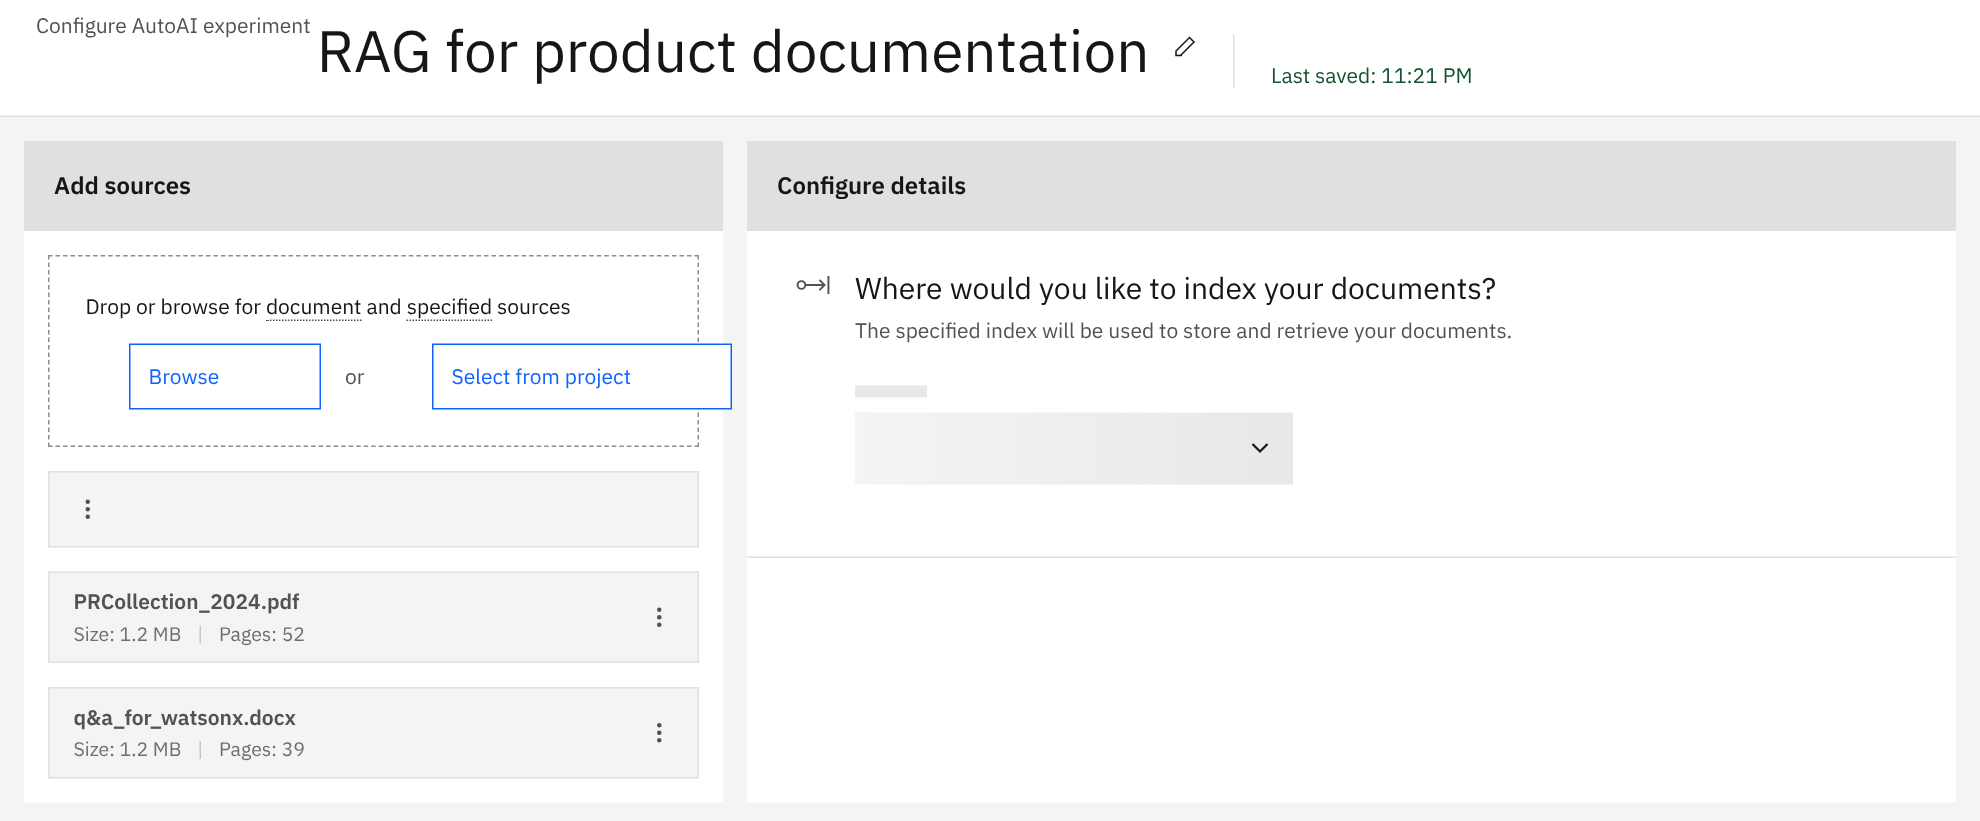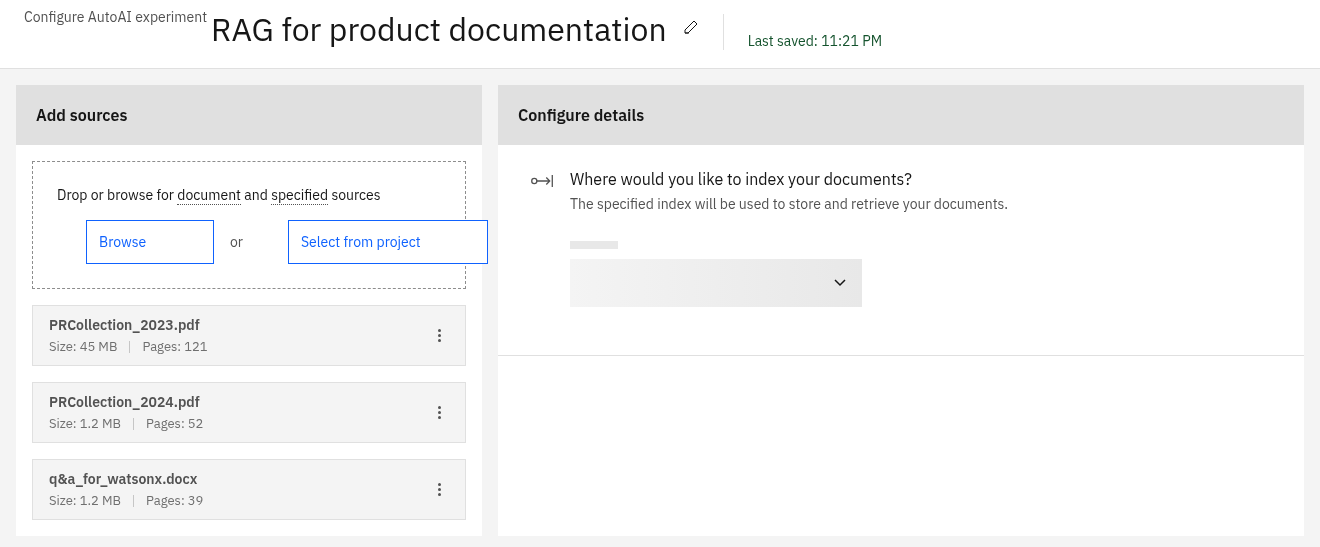--- a/index.html
+++ b/index.html
@@ -1,21 +1,21 @@
 <!DOCTYPE html>
 <html><head>
   <meta charset="utf-8">
   <style>
     * { box-sizing: border-box; margin: 0; padding: 0; font-family: 'IBM Plex Sans', -apple-system, BlinkMacSystemFont, sans-serif; }
     body { background: #fff; color: #161616; }
     .header { padding: 8px 24px 18px; display: flex; align-items: flex-end; }
     .header-left { display: flex; flex-direction: row; gap: 4px; }
     .breadcrumb { font-size: 14px; color: #525252; }
     .title-row { display: flex; align-items: center; gap: 16px; }
-    .title { font-size: 32px; font-weight: 400; color: #161616; }
+    .title { font-size: 39px; font-weight: 400; color: #161616; }
     .edit-icon { width: 16px; height: 16px; cursor: pointer; }
     .divider-vert { width: 1px; height: 36px; background: #e0e0e0; margin: 0 24px; }
     .last-saved { font-size: 14px; color: #14532d; }
     .hr { height: 1px; background: #e0e0e0; }
     .content { display: flex; padding: 16px; gap: 16px; background: #f4f4f4; }
     .panel { background: #fff; }
     .panel-left { width: 466px; flex-shrink: 0; }
     .panel-right { flex: 1; }
     .panel-header { background: #e0e0e0; padding: 20px; font-size: 16px; font-weight: 600; color: #161616; }
     .panel-body { padding: 16px; }
@@ -31,21 +31,21 @@
     .file-name { font-size: 14px; font-weight: 600; color: #525252; }
     .file-meta { display: flex; align-items: center; gap: 12px; font-size: 13px; color: #6f6f6f; }
     .meta-divider { width: 1px; height: 12px; background: #c6c6c6; }
     .overflow-btn { background: none; border: none; cursor: pointer; padding: 8px; }
     .overflow-icon { display: flex; flex-direction: column; gap: 2px; align-items: center; }
     .overflow-dot { width: 3px; height: 3px; border-radius: 50%; background: #525252; }
     .config-body { padding: 24px 32px; display: flex; gap: 16px; border-bottom: 1px solid #e0e0e0; padding-bottom: 48px;}
     .config-icon-col { flex-shrink: 0; padding-top: 2px; }
     .config-icon { width: 24px; height: 20px; }
     .config-content { flex: 1; }
-    .config-question { font-size: 16px; color: #161616; margin-bottom: 6px; }
+    .config-question { font-size: 20px; color: #161616; margin-bottom: 6px; }
     .config-desc { font-size: 14px; color: #525252; margin-bottom: 28px; }
     .skel-label { width: 48px; height: 8px; background: #e8e8e8; margin-bottom: 10px; }
     .skel-select { width: 292px; height: 48px; background: linear-gradient(90deg, #f4f4f4 0%, #e8e8e8 100%); display: flex; align-items: center; justify-content: flex-end; padding-right: 16px; }
     .chevron { width: 12px; height: 8px; }
   </style>
 </head>
 <body>
 
 <div class="header">
   <div class="header-left">
@@ -76,28 +76,20 @@
         </div>
         <div class="dropzone-actions">
           <button class="btn-outline">Browse</button>
           <span class="or-text">or</span>
           <button class="btn-outline" style="min-width:200px;">Select from project</button>
         </div>
       </div>
 
       <div class="file-list">
         <div class="file-item">
-          <div class="file-info">
-            <div class="file-name">PRCollection_2023.pdf</div>
-            <div class="file-meta">
-              <span>Size: 45 MB</span>
-              <span class="meta-divider"></span>
-              <span>Pages: 121</span>
-            </div>
-          </div>
           <button class="overflow-btn">
             <span class="overflow-icon">
               <span class="overflow-dot"></span>
                 <span class="overflow-dot"></span>
                 <span class="overflow-dot"></span>
             </span>
           </button>
         </div>
 
         <div class="file-item">

